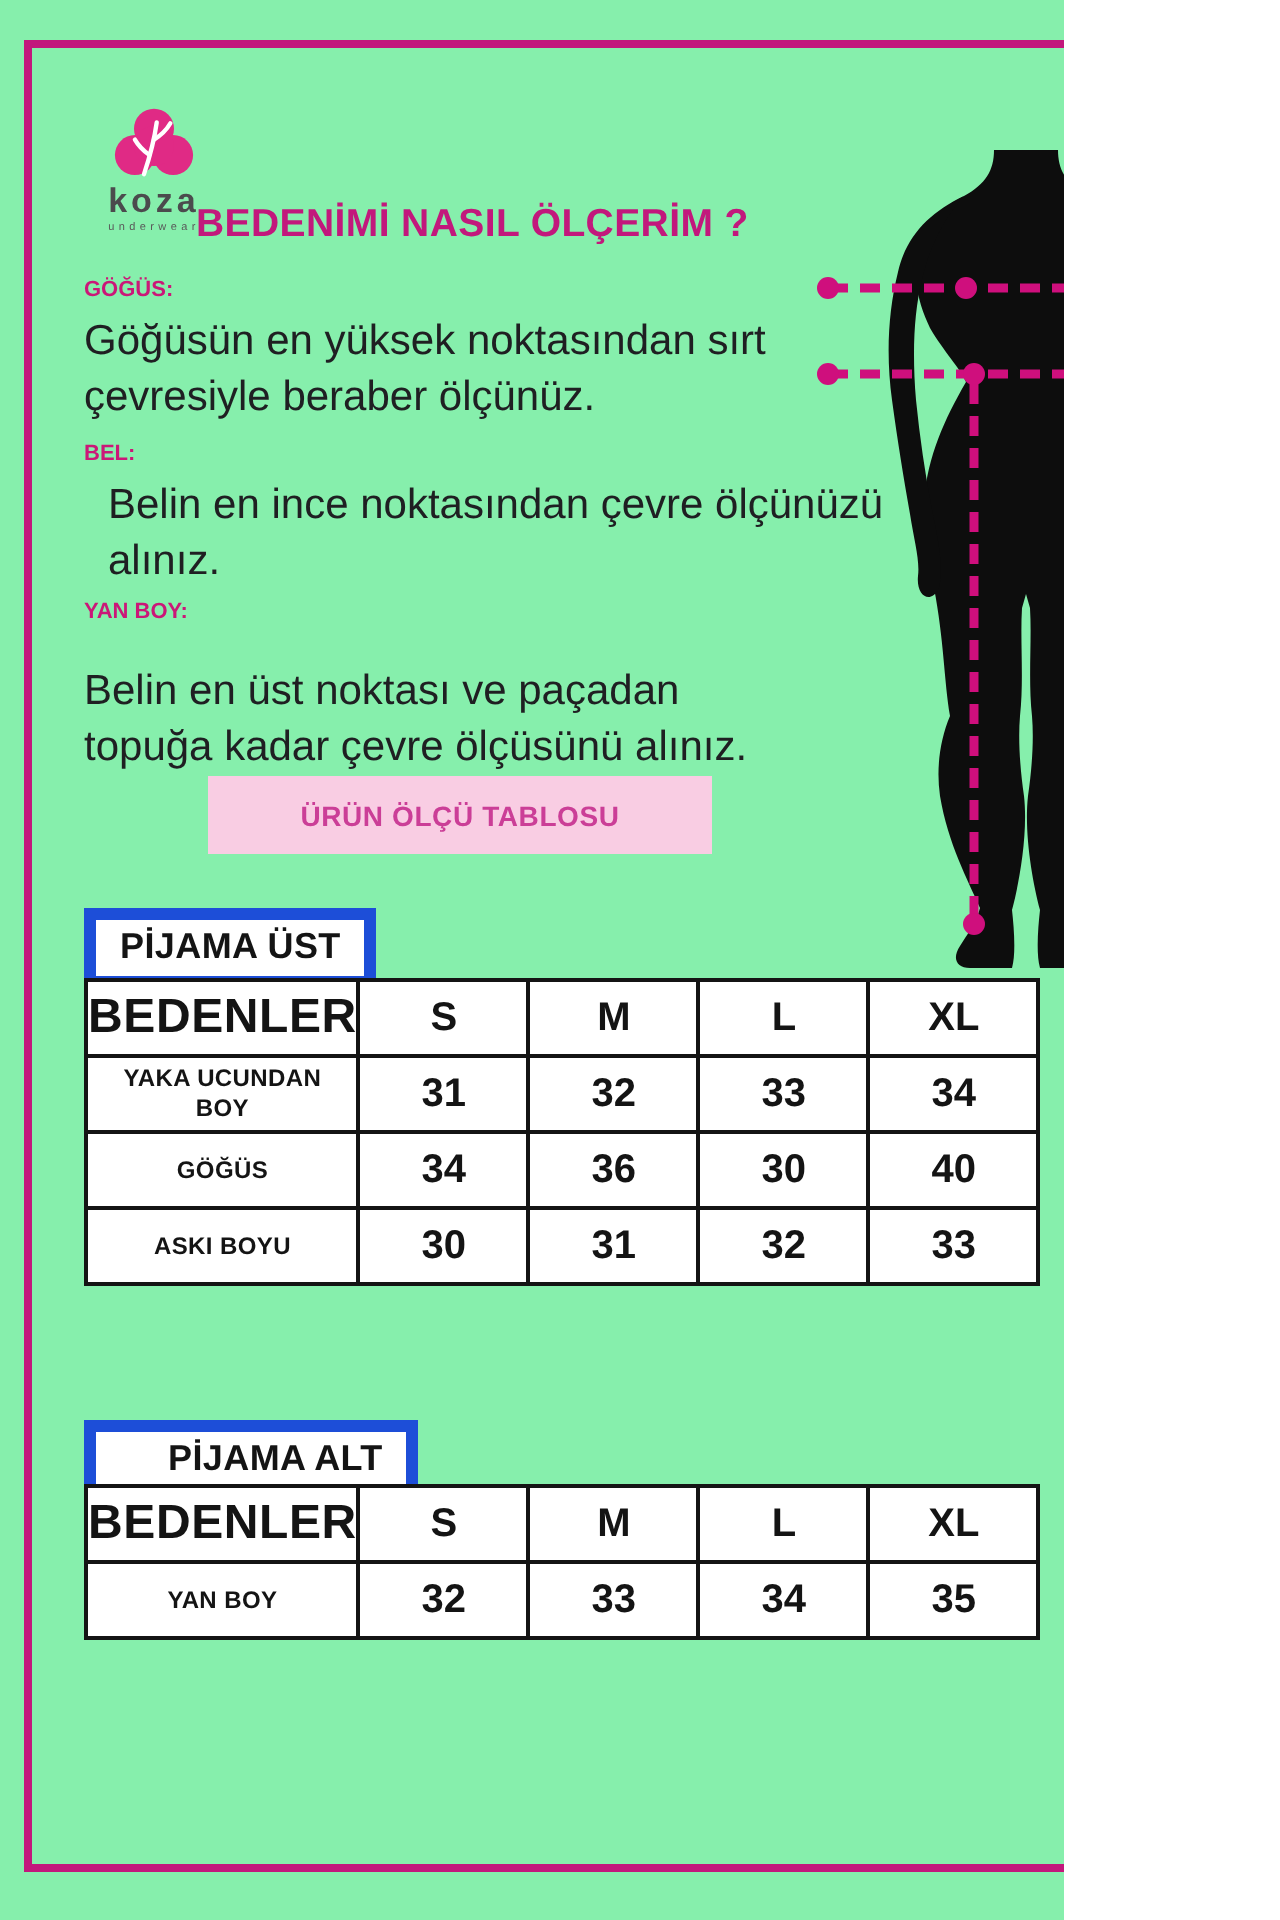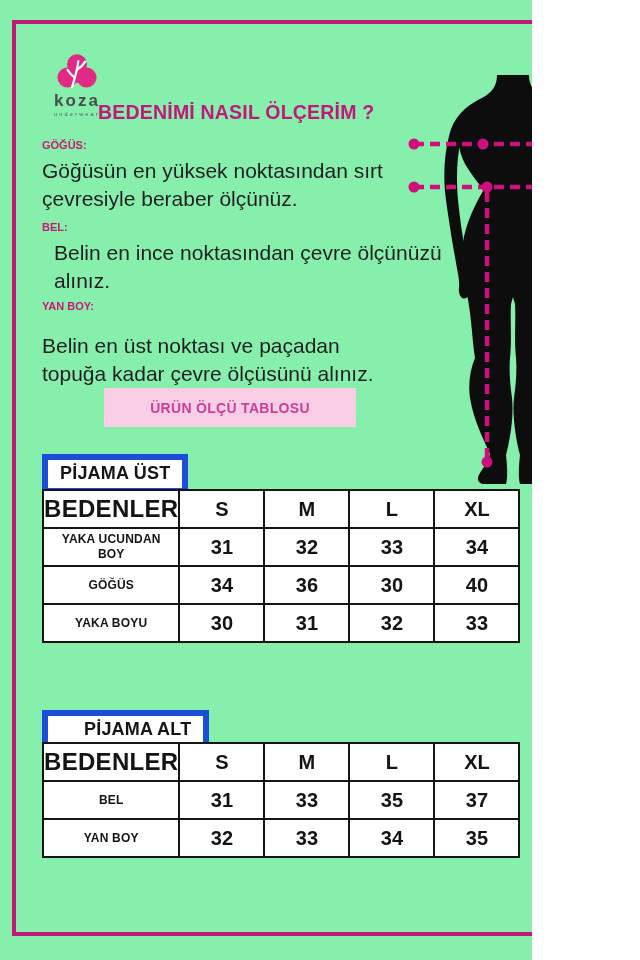--- a/index.html
+++ b/index.html
@@ -203,47 +203,40 @@
       <td class="row-val">34</td>
     </tr>
     <tr>
       <td class="row-label">GÖĞÜS</td>
       <td class="row-val">34</td>
       <td class="row-val">36</td>
       <td class="row-val">30</td>
       <td class="row-val">40</td>
     </tr>
     <tr>
-      <td class="row-label">YAKA BOYU</td>
+      <td class="row-label">ASKI BOYU</td>
       <td class="row-val">30</td>
       <td class="row-val">31</td>
       <td class="row-val">32</td>
       <td class="row-val">33</td>
     </tr>
   </tbody>
     </table>
 
   <div class="tbl-label t2">PİJAMA ALT</div>
   <table class="size t2">
     <tbody>
         <tr>
       <td class="hdr-first">BEDENLER</td>
       <td class="hdr-size">S</td>
       <td class="hdr-size">M</td>
       <td class="hdr-size">L</td>
       <td class="hdr-size">XL</td>
     </tr>
     <tr>
-      <td class="row-label">BEL</td>
-      <td class="row-val">31</td>
-      <td class="row-val">33</td>
-      <td class="row-val">35</td>
-      <td class="row-val">37</td>
-    </tr>
-    <tr>
       <td class="row-label">YAN BOY</td>
       <td class="row-val">32</td>
       <td class="row-val">33</td>
       <td class="row-val">34</td>
       <td class="row-val">35</td>
     </tr>
   </tbody>
     </table>
 </div>
 

